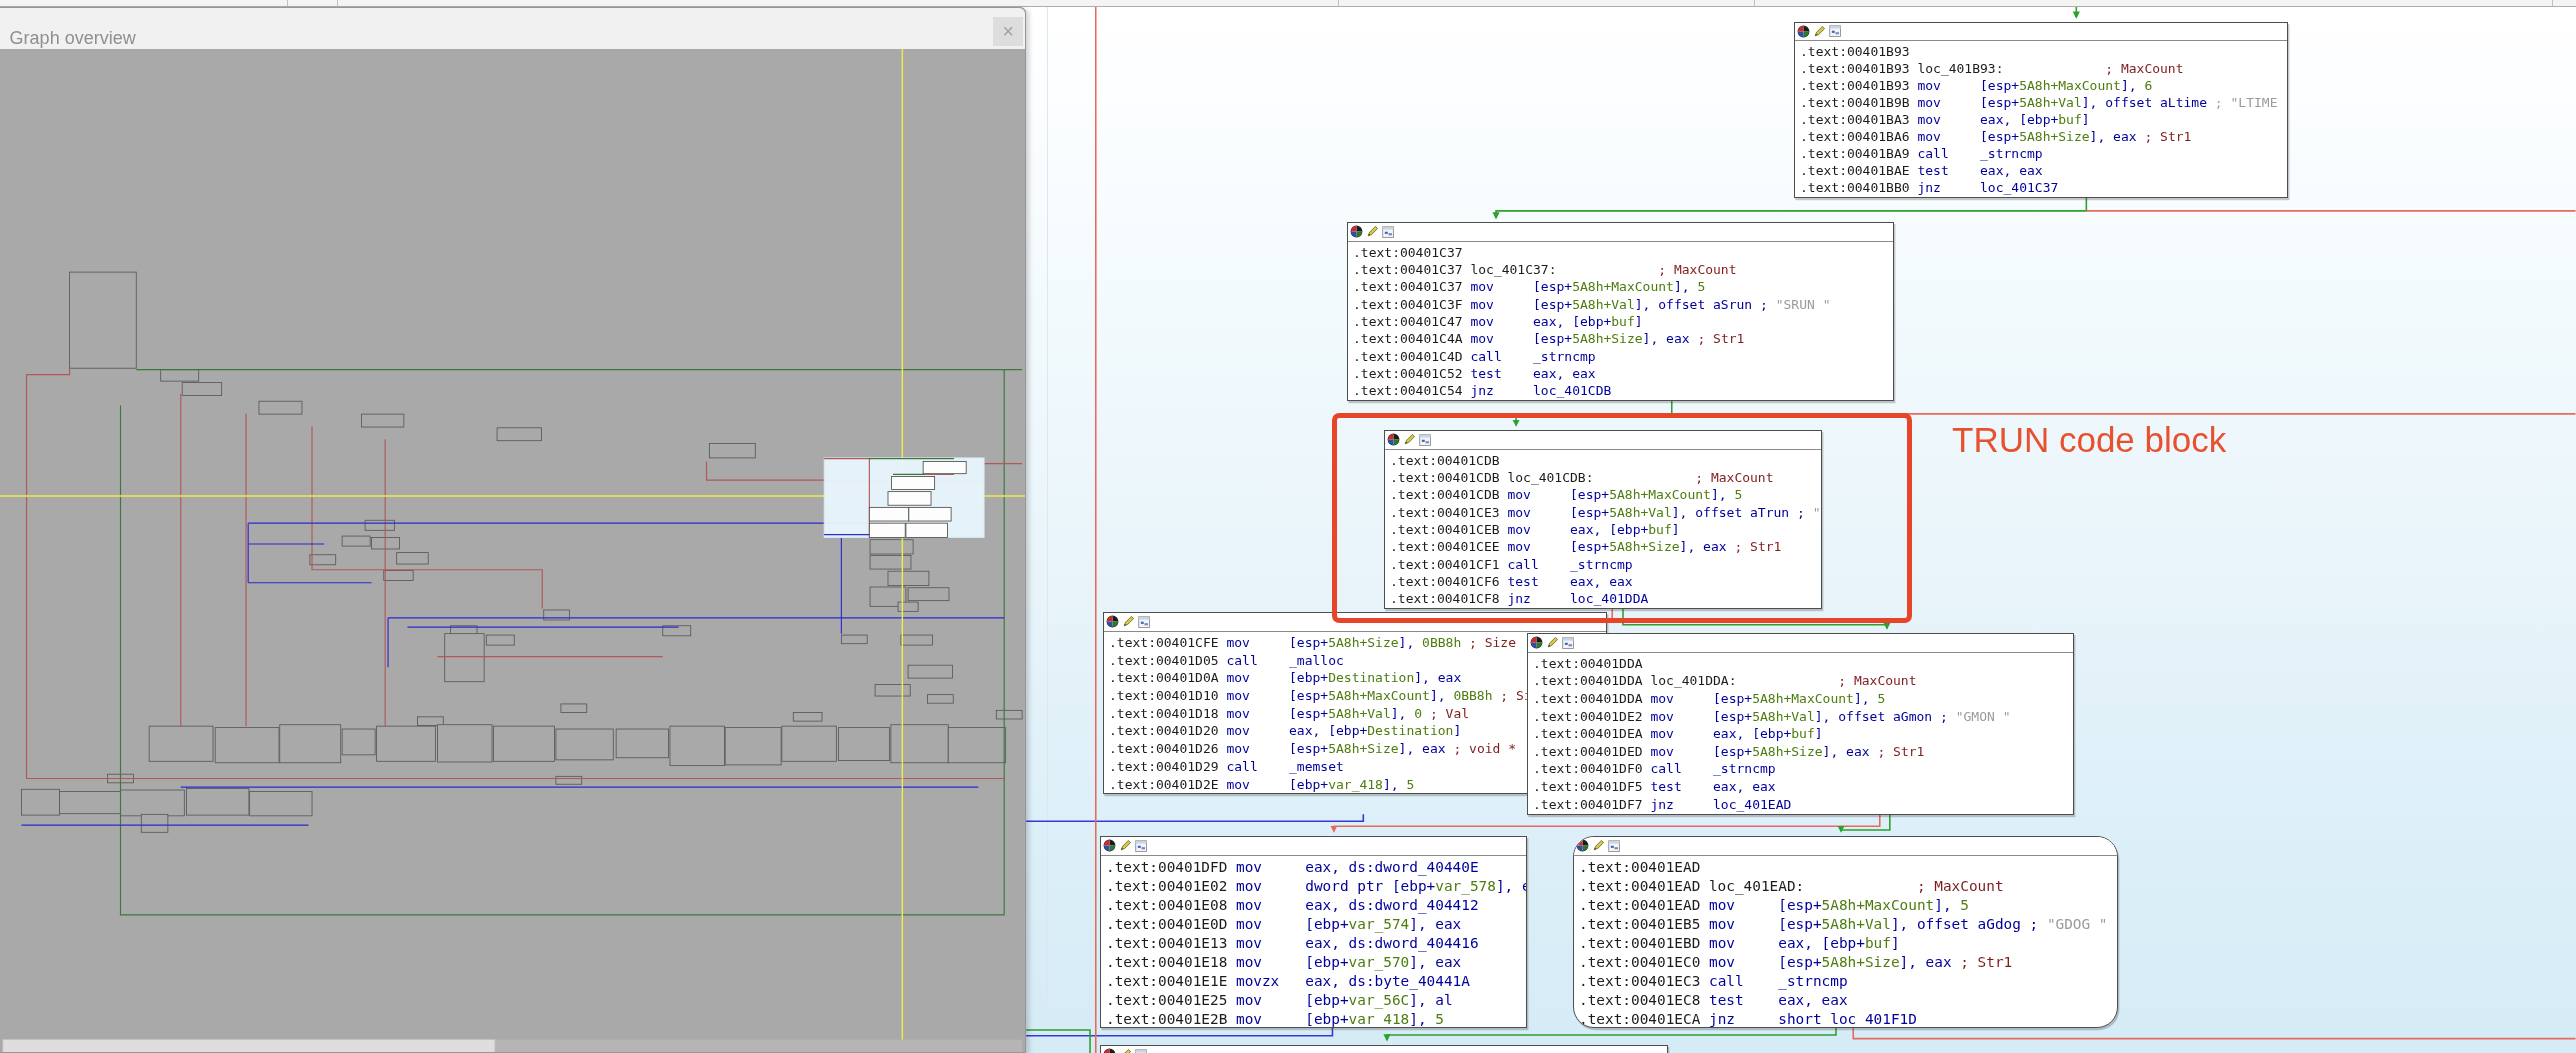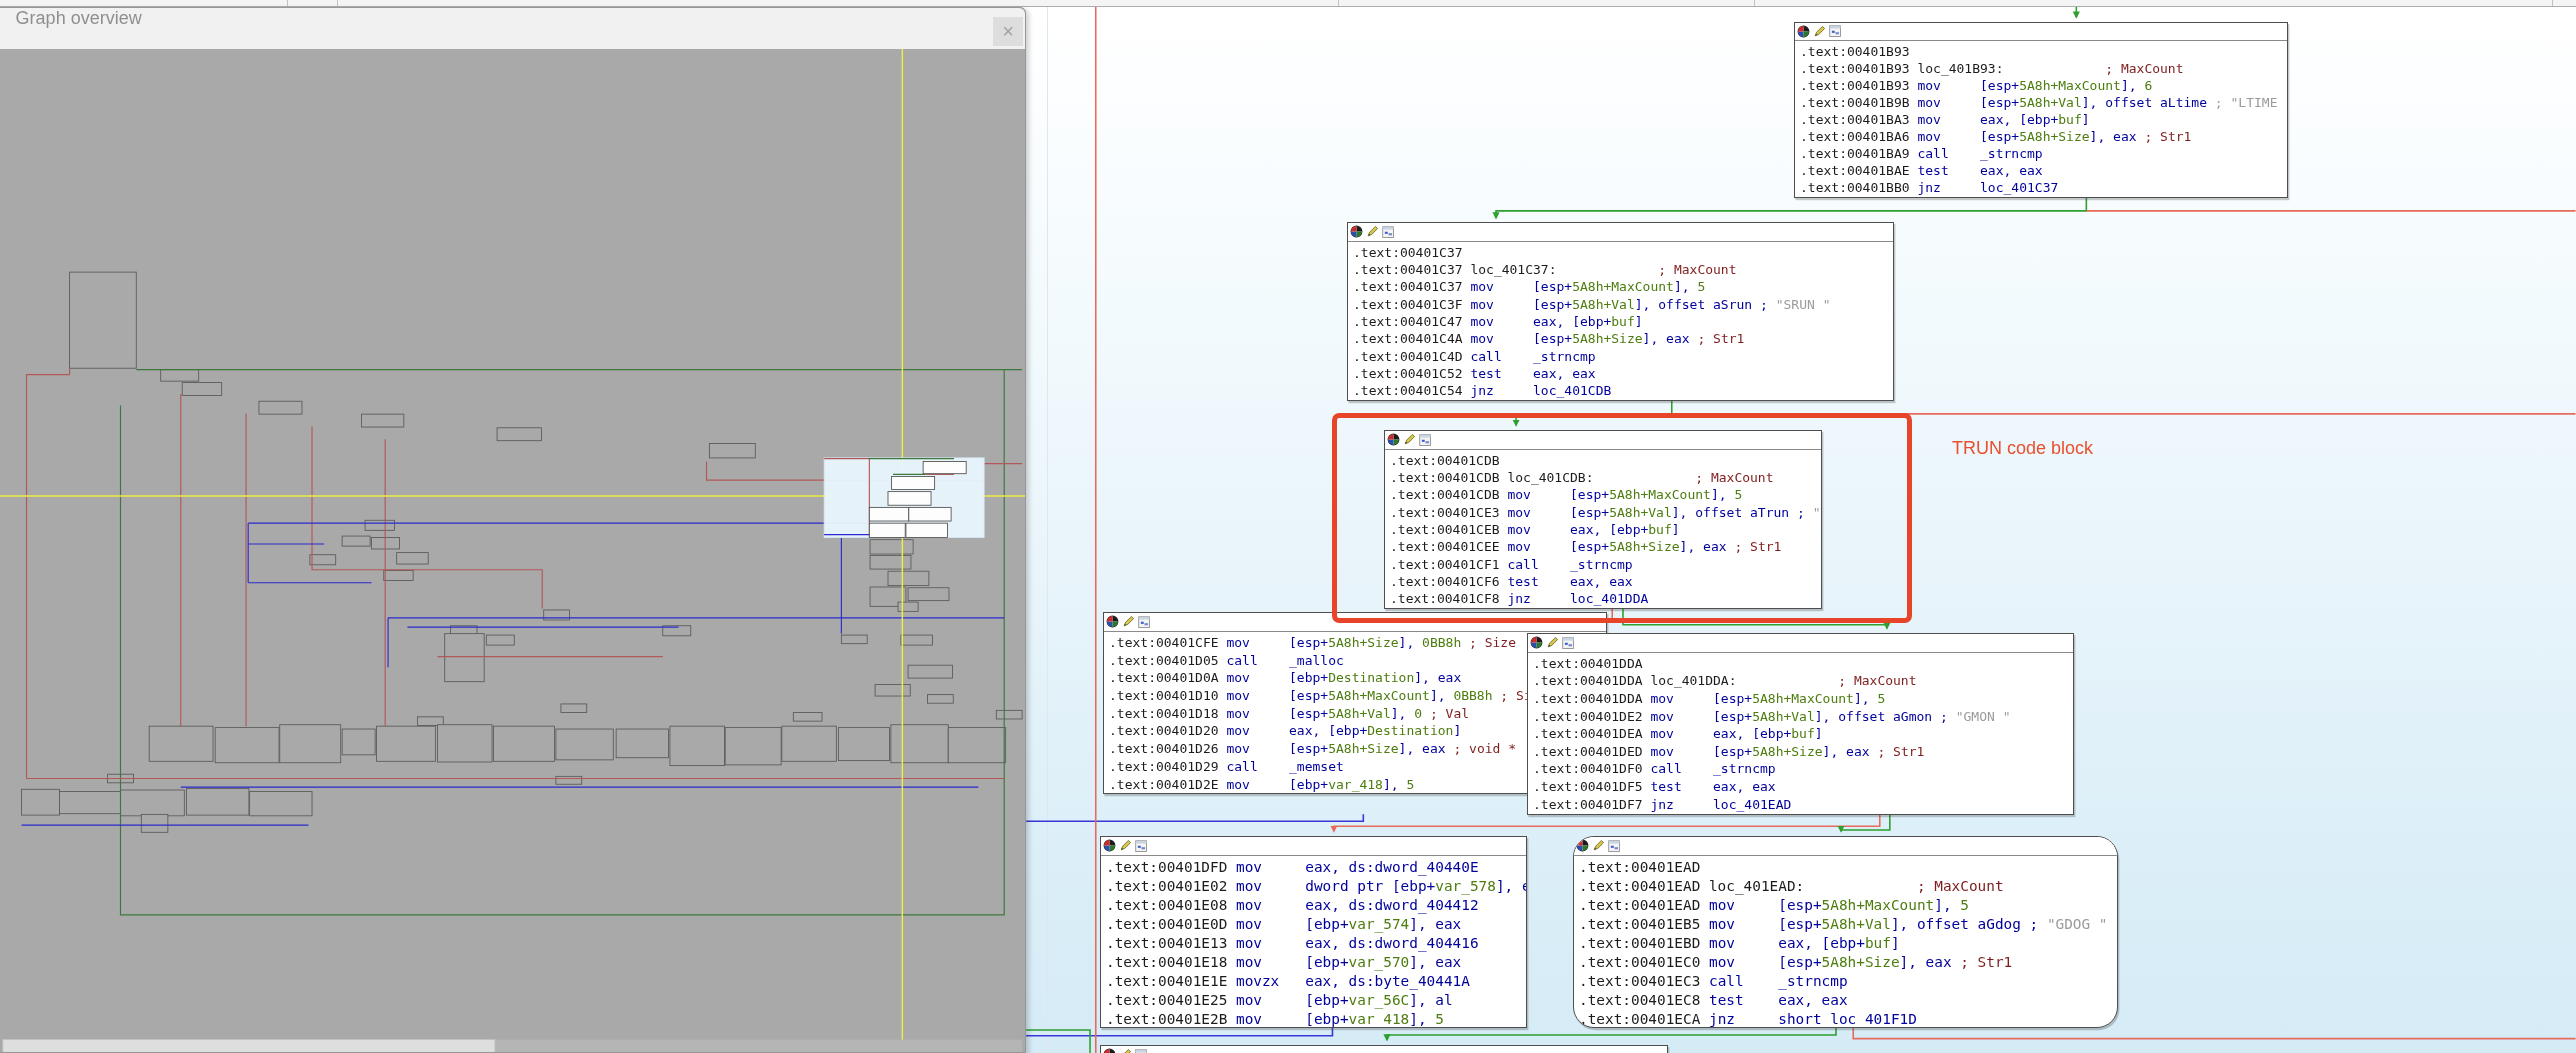--- a/index.html
+++ b/index.html
@@ -30,29 +30,29 @@
   .code-line{display:block;}
   .ta{color:#1c1c1c;} 
   .tm{color:#00009c;} 
   .tg{color:#4d7c0f;} 
   .tb{color:#7f1d1d;} 
   .tc{color:#9b9b9b;} 
 
   
   .trun-rect{position:absolute;left:1332px;top:413px;width:580px;height:210px;
     border:5px solid #e8442a;border-radius:7.2px;z-index:20;pointer-events:none;box-sizing:border-box;}
-  .trun-label{position:absolute;left:1952px;top:438px;z-index:20;
-    font-size:18px;color:#e8502e;white-space:nowrap;}
+  .trun-label{position:absolute;left:1952px;top:420px;z-index:20;
+    font-size:35px;color:#e8502e;white-space:nowrap;}
 
   
   .overview-window{position:absolute;left:-1.4px;top:7.2px;width:1027px;height:1046px;
     background:#a9a9a9;border:0.7px solid #969696;border-top-right-radius:5.7px;
     box-shadow:2.2px 2.2px 5.7px rgba(0,0,0,0.18);z-index:50;overflow:hidden;box-sizing:border-box;}
   .overview-titlebar{height:41px;background:#f1f1f1;position:relative;
-    display:flex;align-items:flex-start;border-top-right-radius:5.7px;padding-left:6px;}
+    display:flex;align-items:flex-end;border-top-right-radius:5.7px;}
   .overview-title{margin-left:10px;font-size:18px;color:#8f8f8f;}
   .overview-close{position:absolute;right:1.4px;top:8.6px;width:30px;height:29px;background:#dddddd;
     color:#9f9f9f;font-size:19.4px;display:flex;align-items:center;justify-content:center;cursor:default;}
   .overview-content{position:absolute;left:0;top:41px;width:1025px;height:1005px;background:#a9a9a9;}
 </style>
 </head>
 <body>
 
 <div class="graph-pane"></div>
 <div class="pane-divider"></div>

